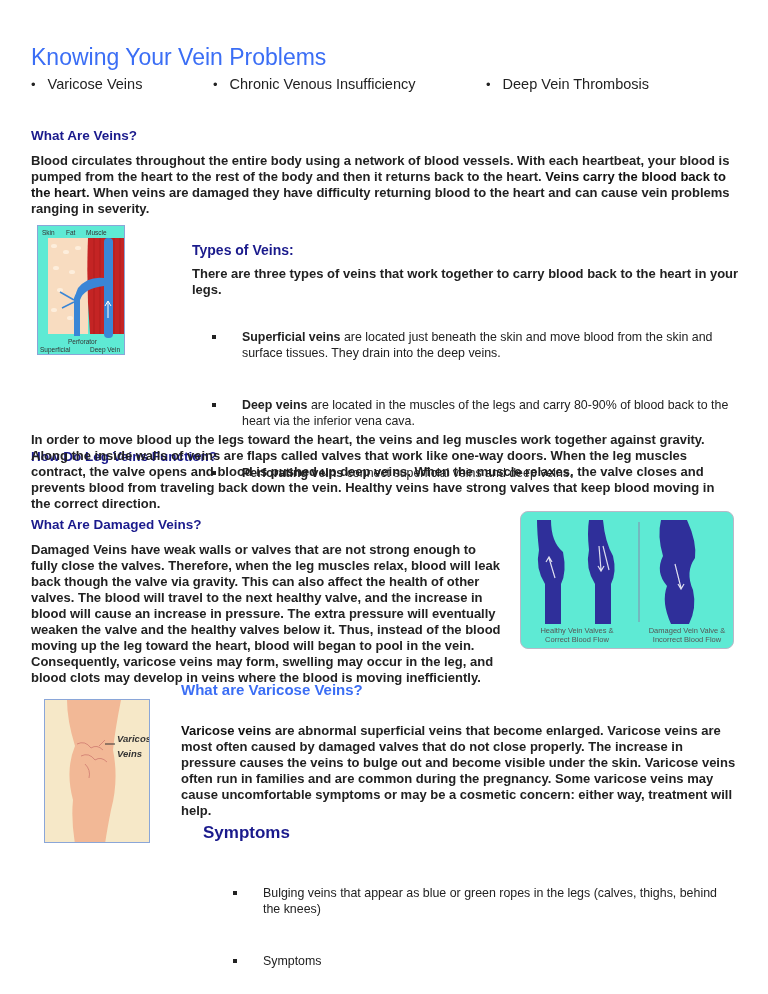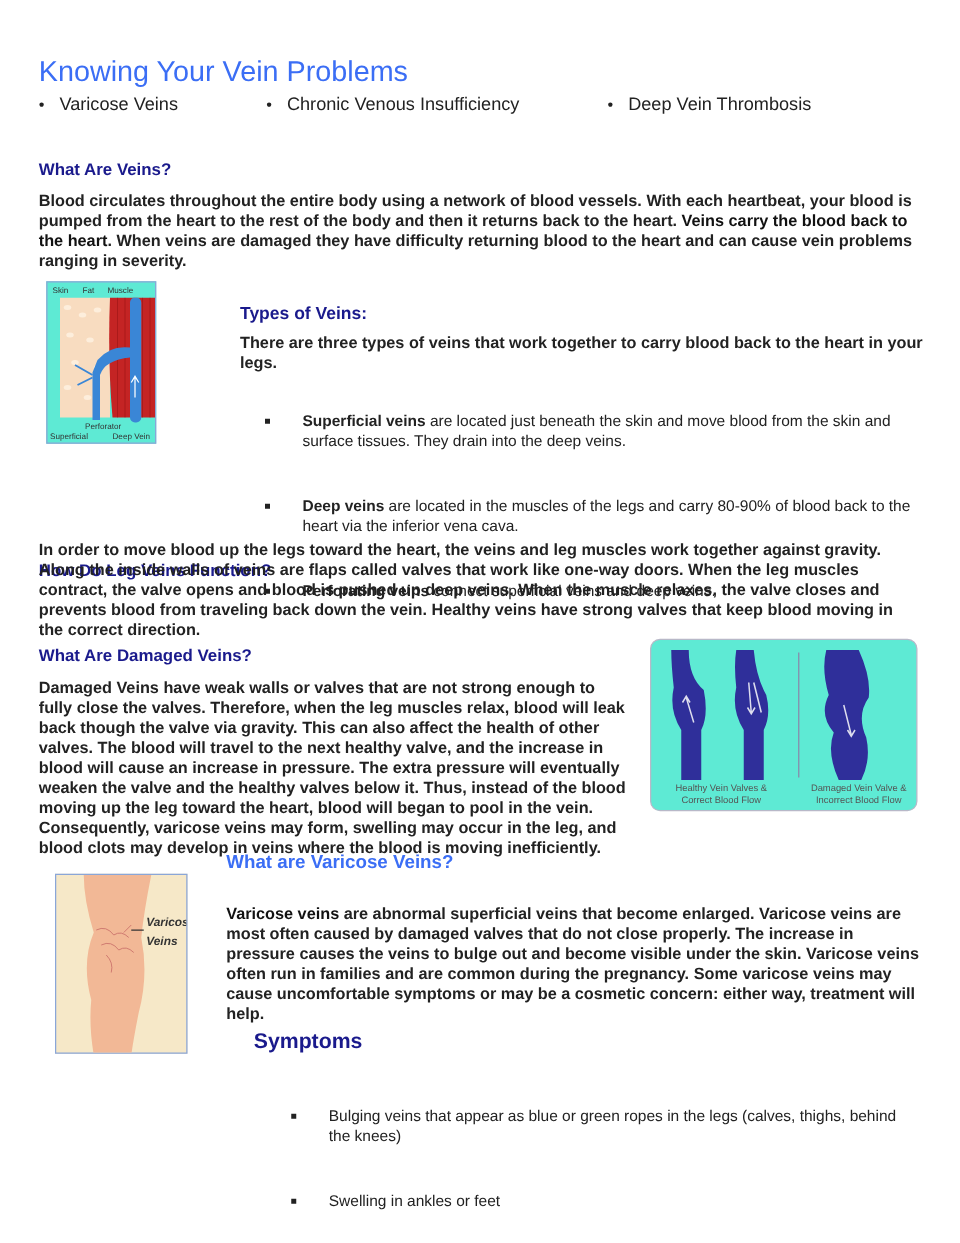--- a/index.html
+++ b/index.html
@@ -114,15 +114,14 @@
   <span style="position:absolute;left:72px;top:34px;font-size:9.5px;font-weight:bold;font-style:italic;color:#333;line-height:10px">Varicose</span>
   <span style="position:absolute;left:72px;top:49px;font-size:9.5px;font-weight:bold;font-style:italic;color:#333;line-height:10px">Veins</span>
 </div>
 
 <h2 class="h2blue" style="left:181px;top:681px;">What are Varicose Veins?</h2>
 <p class="body" style="left:181px;top:723px;width:560px;"><b>Varicose veins</b><span> are abnormal superficial veins that become enlarged. Varicose veins are most often caused by damaged valves that do not close properly. The increase in pressure causes the veins to bulge out and become visible under the skin. Varicose veins often run in families and are common during the pregnancy. Some varicose veins may cause uncomfortable symptoms or may be a cosmetic concern: either way, treatment will help.</span></p>
 
 <h2 class="sec" style="left:203px;top:823px;font-size:17px;">Symptoms</h2>
 <ul class="sq" style="left:213px;top:849px;width:520px;">
   <li>Bulging veins that appear as blue or green ropes in the legs (calves, thighs, behind the knees)</li>
-  <li>Swelling in ankles or feet</li>
   <li>Symptoms</li>
 </ul>
 
 </body></html>

